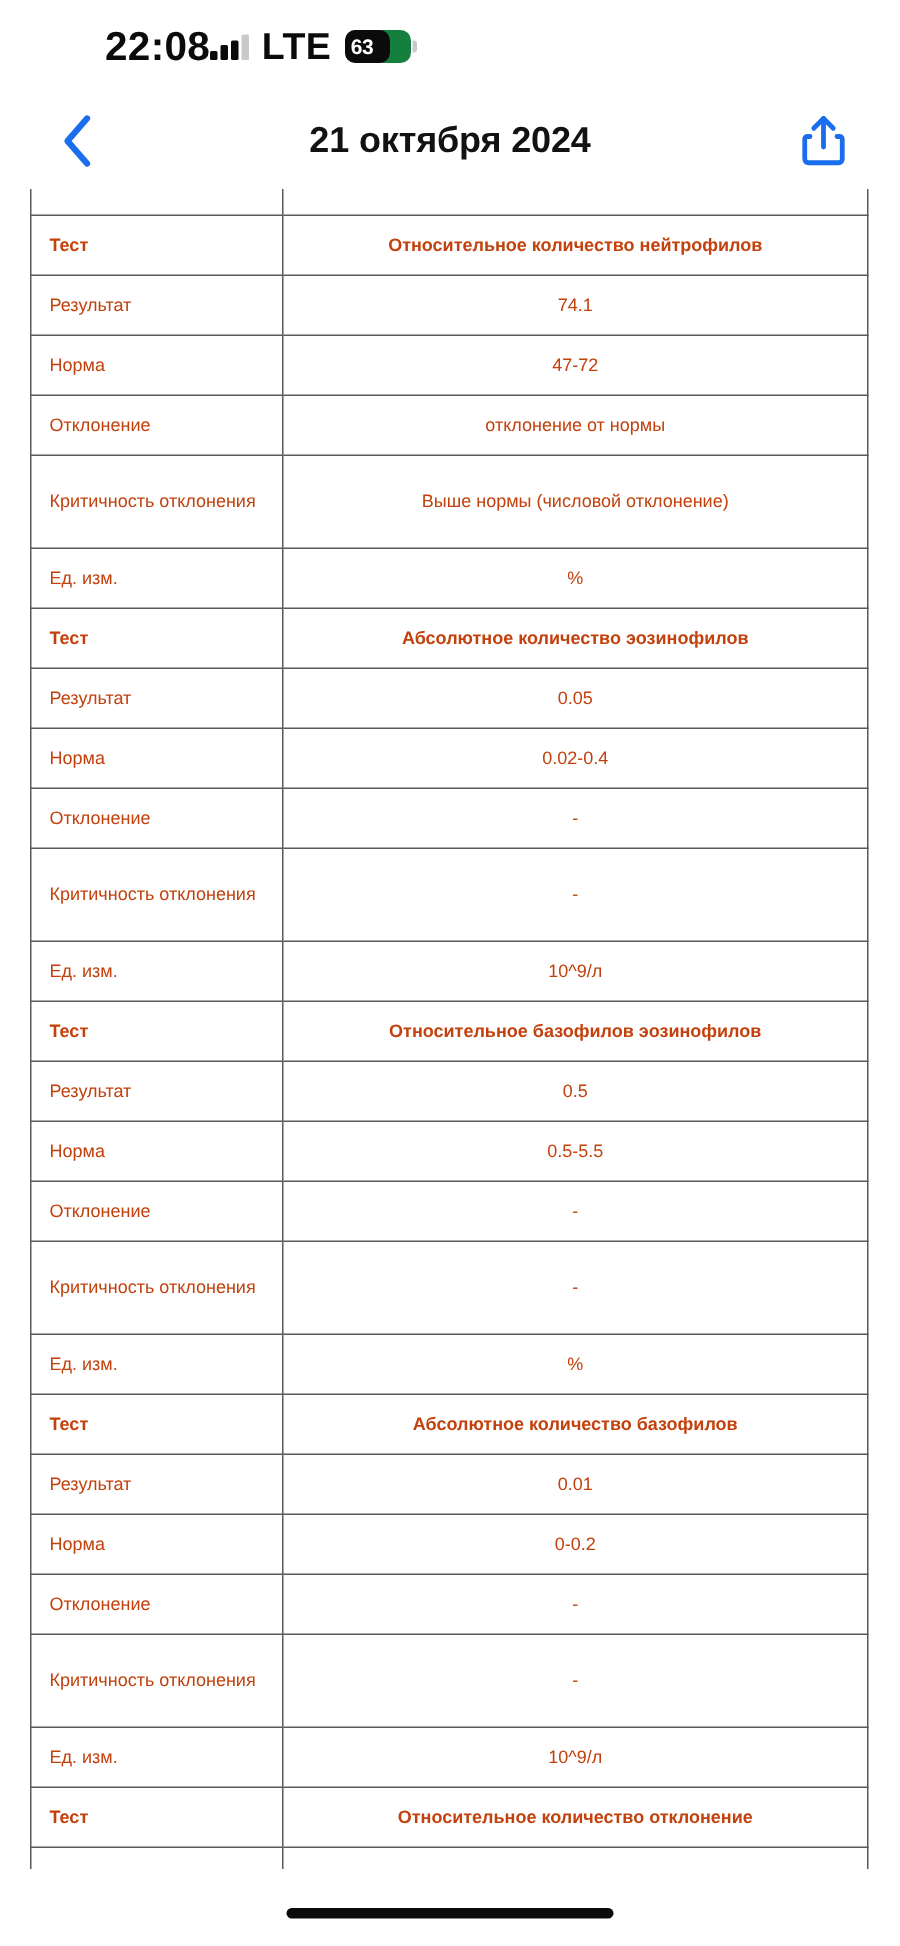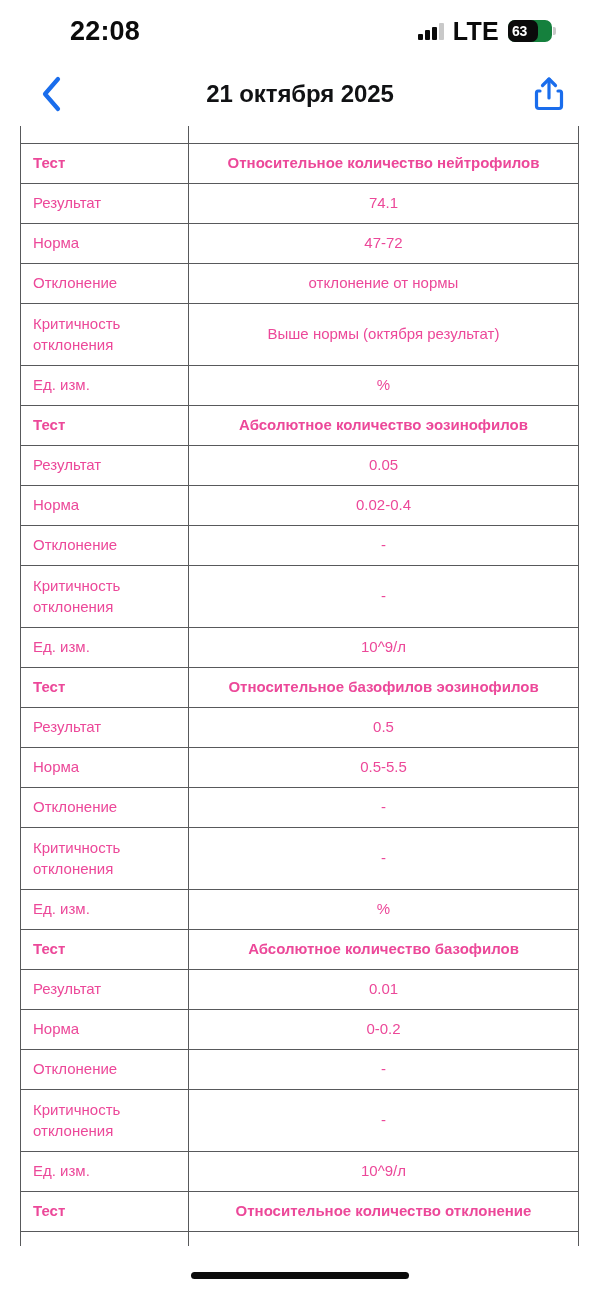--- a/index.html
+++ b/index.html
@@ -13,21 +13,21 @@
     position:relative;
     width:600px; height:1297px;
     background:#ffffff;
   }
 
   
   .statusbar {
     position:absolute; top:0; left:0;
     width:600px; height:62px;
     display:flex; align-items:center;
-    justify-content:space-between;
+    justify-content:flex-start;
     padding:0 48px 0 70px;
   }
   .sb-time {
     font-size:27px; font-weight:700; color:#0b0b0b;
     letter-spacing:0.2px;
   }
   .sb-right { display:flex; align-items:center; gap:9px; }
   .signal { display:flex; align-items:flex-end; gap:2.5px; height:17px; }
   .signal i { display:block; width:4.5px; background:#0b0b0b; border-radius:1px; }
   .signal i:nth-child(1){ height:6px; }
@@ -98,22 +98,22 @@
   table.results {
     width:558px;
     border-collapse:collapse;
     table-layout:fixed;
   }
   table.results col.c1 { width:168px; }
   table.results col.c2 { width:390px; }
   table.results td {
     border:1px solid #58595b;
     padding:8px 12px;
-    font-size:15px;
-    color:#ec4899;
+    font-size:12px;
+    color:#c2410c;
     line-height:1.35;
     vertical-align:middle;
     background:#ffffff;
   }
   td.label { text-align:left; }
   td.value { text-align:center; }
   tr.test-row td { font-weight:700; }
   tr.test-row td.value { font-weight:700; }
   td.tall { height:62px; }
   td.normal { height:40px; }
@@ -149,21 +149,21 @@
       </span>
     </div>
   </div>
 
   <div class="navbar">
     <div class="nav-back">
       <svg width="22" height="36" viewBox="0 0 22 36" fill="none">
         <path d="M18 3 L5 18 L18 33" stroke="#1a6dec" stroke-width="4.2" stroke-linecap="round" stroke-linejoin="round"></path>
       </svg>
     </div>
-    <div class="nav-title">21 октября 2025</div>
+    <div class="nav-title">21 октября 2024</div>
     <div class="nav-share">
       <svg width="30" height="36" viewBox="0 0 30 36" fill="none">
         <path d="M15 3 L15 22" stroke="#1a6dec" stroke-width="3.2" stroke-linecap="round"></path>
         <path d="M8.5 9.5 L15 3 L21.5 9.5" stroke="#1a6dec" stroke-width="3.2" stroke-linecap="round" stroke-linejoin="round"></path>
         <path d="M6 15 L4 15 C3 15 2.5 16 2.5 17 L2.5 30 C2.5 31.5 3.5 32.5 5 32.5 L25 32.5 C26.5 32.5 27.5 31.5 27.5 30 L27.5 17 C27.5 16 27 15 26 15 L24 15" stroke="#1a6dec" stroke-width="3.2" stroke-linecap="round" stroke-linejoin="round"></path>
       </svg>
     </div>
   </div>
 
   <div class="doc">
@@ -191,21 +191,21 @@
           <tr>
             <td class="label normal">Норма</td>
             <td class="value normal">47-72</td>
           </tr>
           <tr>
             <td class="label normal">Отклонение</td>
             <td class="value normal">отклонение от нормы</td>
           </tr>
           <tr>
             <td class="label tall">Критичность отклонения</td>
-            <td class="value tall">Выше нормы (октября результат)</td>
+            <td class="value tall">Выше нормы (числовой отклонение)</td>
           </tr>
           <tr>
             <td class="label normal">Ед. изм.</td>
             <td class="value normal">%</td>
           </tr>
 
           <tr class="test-row">
             <td class="label normal">Тест</td>
             <td class="value normal">Абсолютное количество эозинофилов</td>
           </tr>

